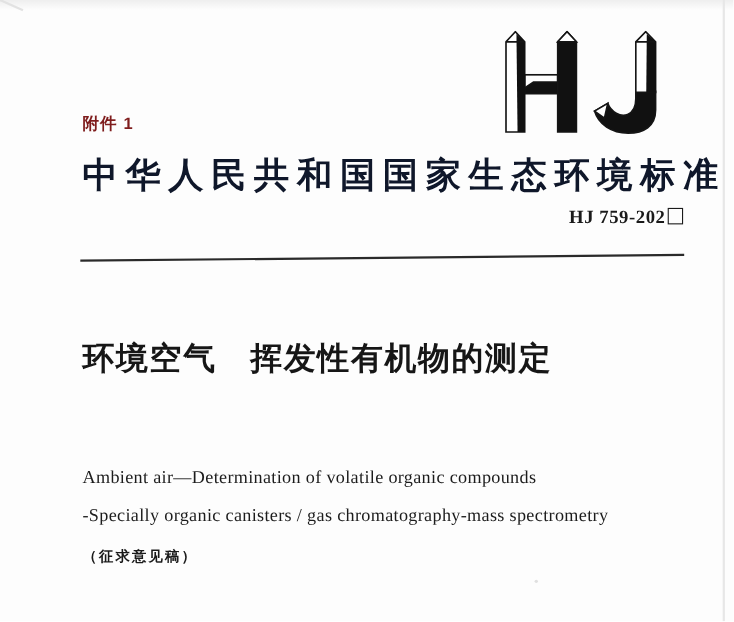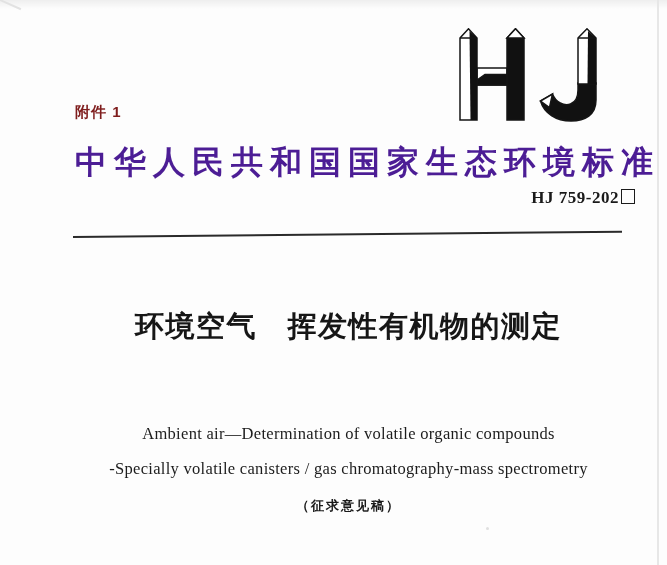--- a/index.html
+++ b/index.html
@@ -20,45 +20,45 @@
 
   
   .attachment{
     position:absolute;left:75px;top:92px;
     font-family:"Liberation Sans","DejaVu Sans",sans-serif;
     font-weight:600;font-size:15px;letter-spacing:1px;color:#7f1d1d;margin-top:11px;
   }
   .logo{position:absolute;left:457px;top:28px;width:143px;height:94px;}
   .heading{
     position:absolute;left:75px;top:143px;width:547px;margin:0;
-    font-family:Liberation Serif, serif;
+    font-family:Liberation Mono, monospace;
     font-weight:700;font-size:32px;line-height:38px;
     letter-spacing:7px;text-align:center;white-space:nowrap;
-    color:#4c1d95;
+    color:#0f172a;
   }
   .stdnum{
-    position:absolute;right:32px;top:188px;
+    position:absolute;right:46px;top:188px;
     font-weight:700;font-size:17px;letter-spacing:0.5px;color:#1a1a1a;
   }
   .yearbox{
     display:inline-block;width:12px;height:13px;
     border:1.6px solid #1b1b1b;margin-left:2px;
     vertical-align:-1px;
   }
   .replaces{
     position:absolute;right:45px;top:211px;
     font-weight:600;font-size:15px;letter-spacing:0.5px;color:#1f1f1f;
   }
   .rule{
     position:absolute;left:73px;top:236px;width:549px;height:2.2px;
     background:#2a2a2a;transform:rotate(-0.55deg);transform-origin:left center;
   }
 
   
-  .band{position:absolute;left:75px;width:547px;text-align:center;}
+  .band{position:absolute;left:75px;width:547px;text-align:left;}
   .title-cn{
     font-family:"Liberation Sans","DejaVu Sans",sans-serif;
     font-weight:700;color:#161616;font-size:29px;line-height:40px;
     letter-spacing:1.5px;white-space:nowrap;
   }
   .title-cn.l1{top:306px;}
   .title-cn.l2{top:352px;}
   .title-en{
     font-family:"Liberation Serif","DejaVu Serif",serif;
     font-weight:400;font-size:16.5px;color:#1c1c1c;letter-spacing:0.3px;white-space:nowrap;
@@ -112,16 +112,16 @@
   <h1 class="heading">中华人民共和国国家生态环境标准</h1>
 
   <div class="stdnum">
     <span>HJ 759-202</span><span class="yearbox"></span>
   </div>
 
   <div class="rule"></div>
 
   <div class="band title-cn l1" style="position:absolute;">环境空气　挥发性有机物的测定</div>
   <div class="band title-en l1" style="position:absolute;">Ambient air—Determination of volatile organic compounds</div>
-  <div class="band title-en l2" style="position:absolute;">-Specially volatile canisters / gas chromatography-mass spectrometry</div>
+  <div class="band title-en l2" style="position:absolute;">-Specially organic canisters / gas chromatography-mass spectrometry</div>
   <div class="band draft" style="position:absolute;">（征求意见稿）</div>
 
 </div>
 
 </body></html>

